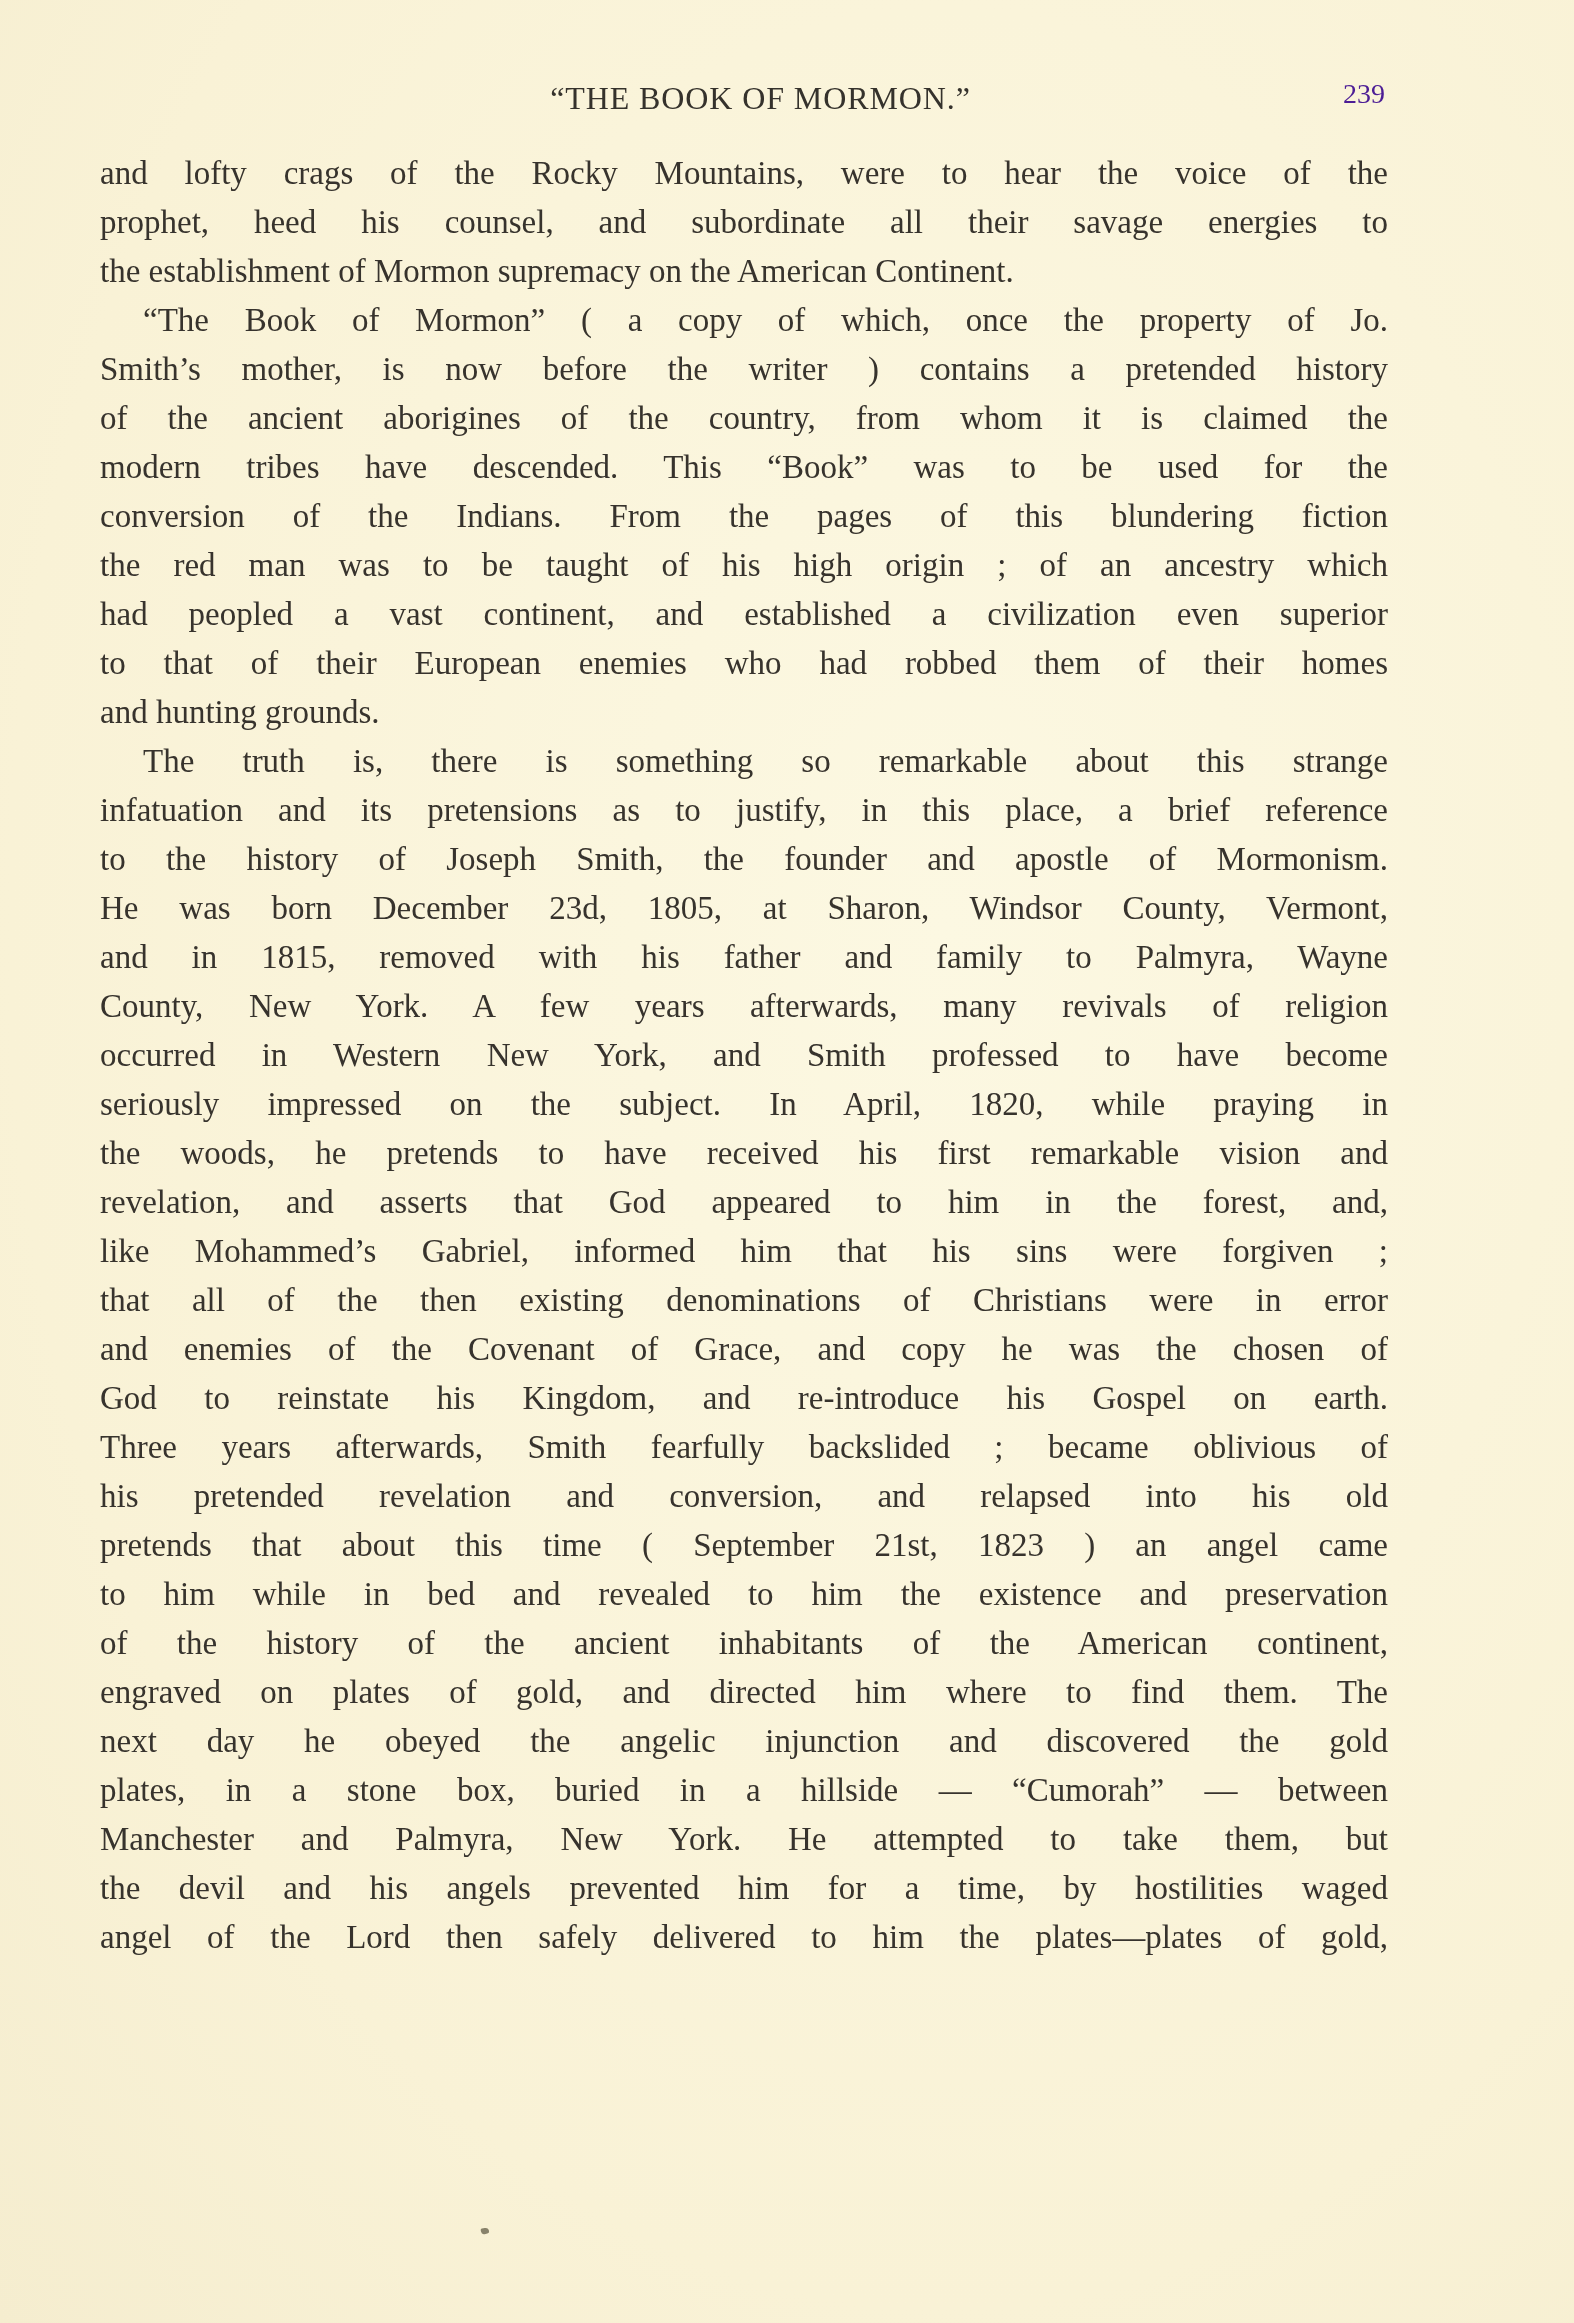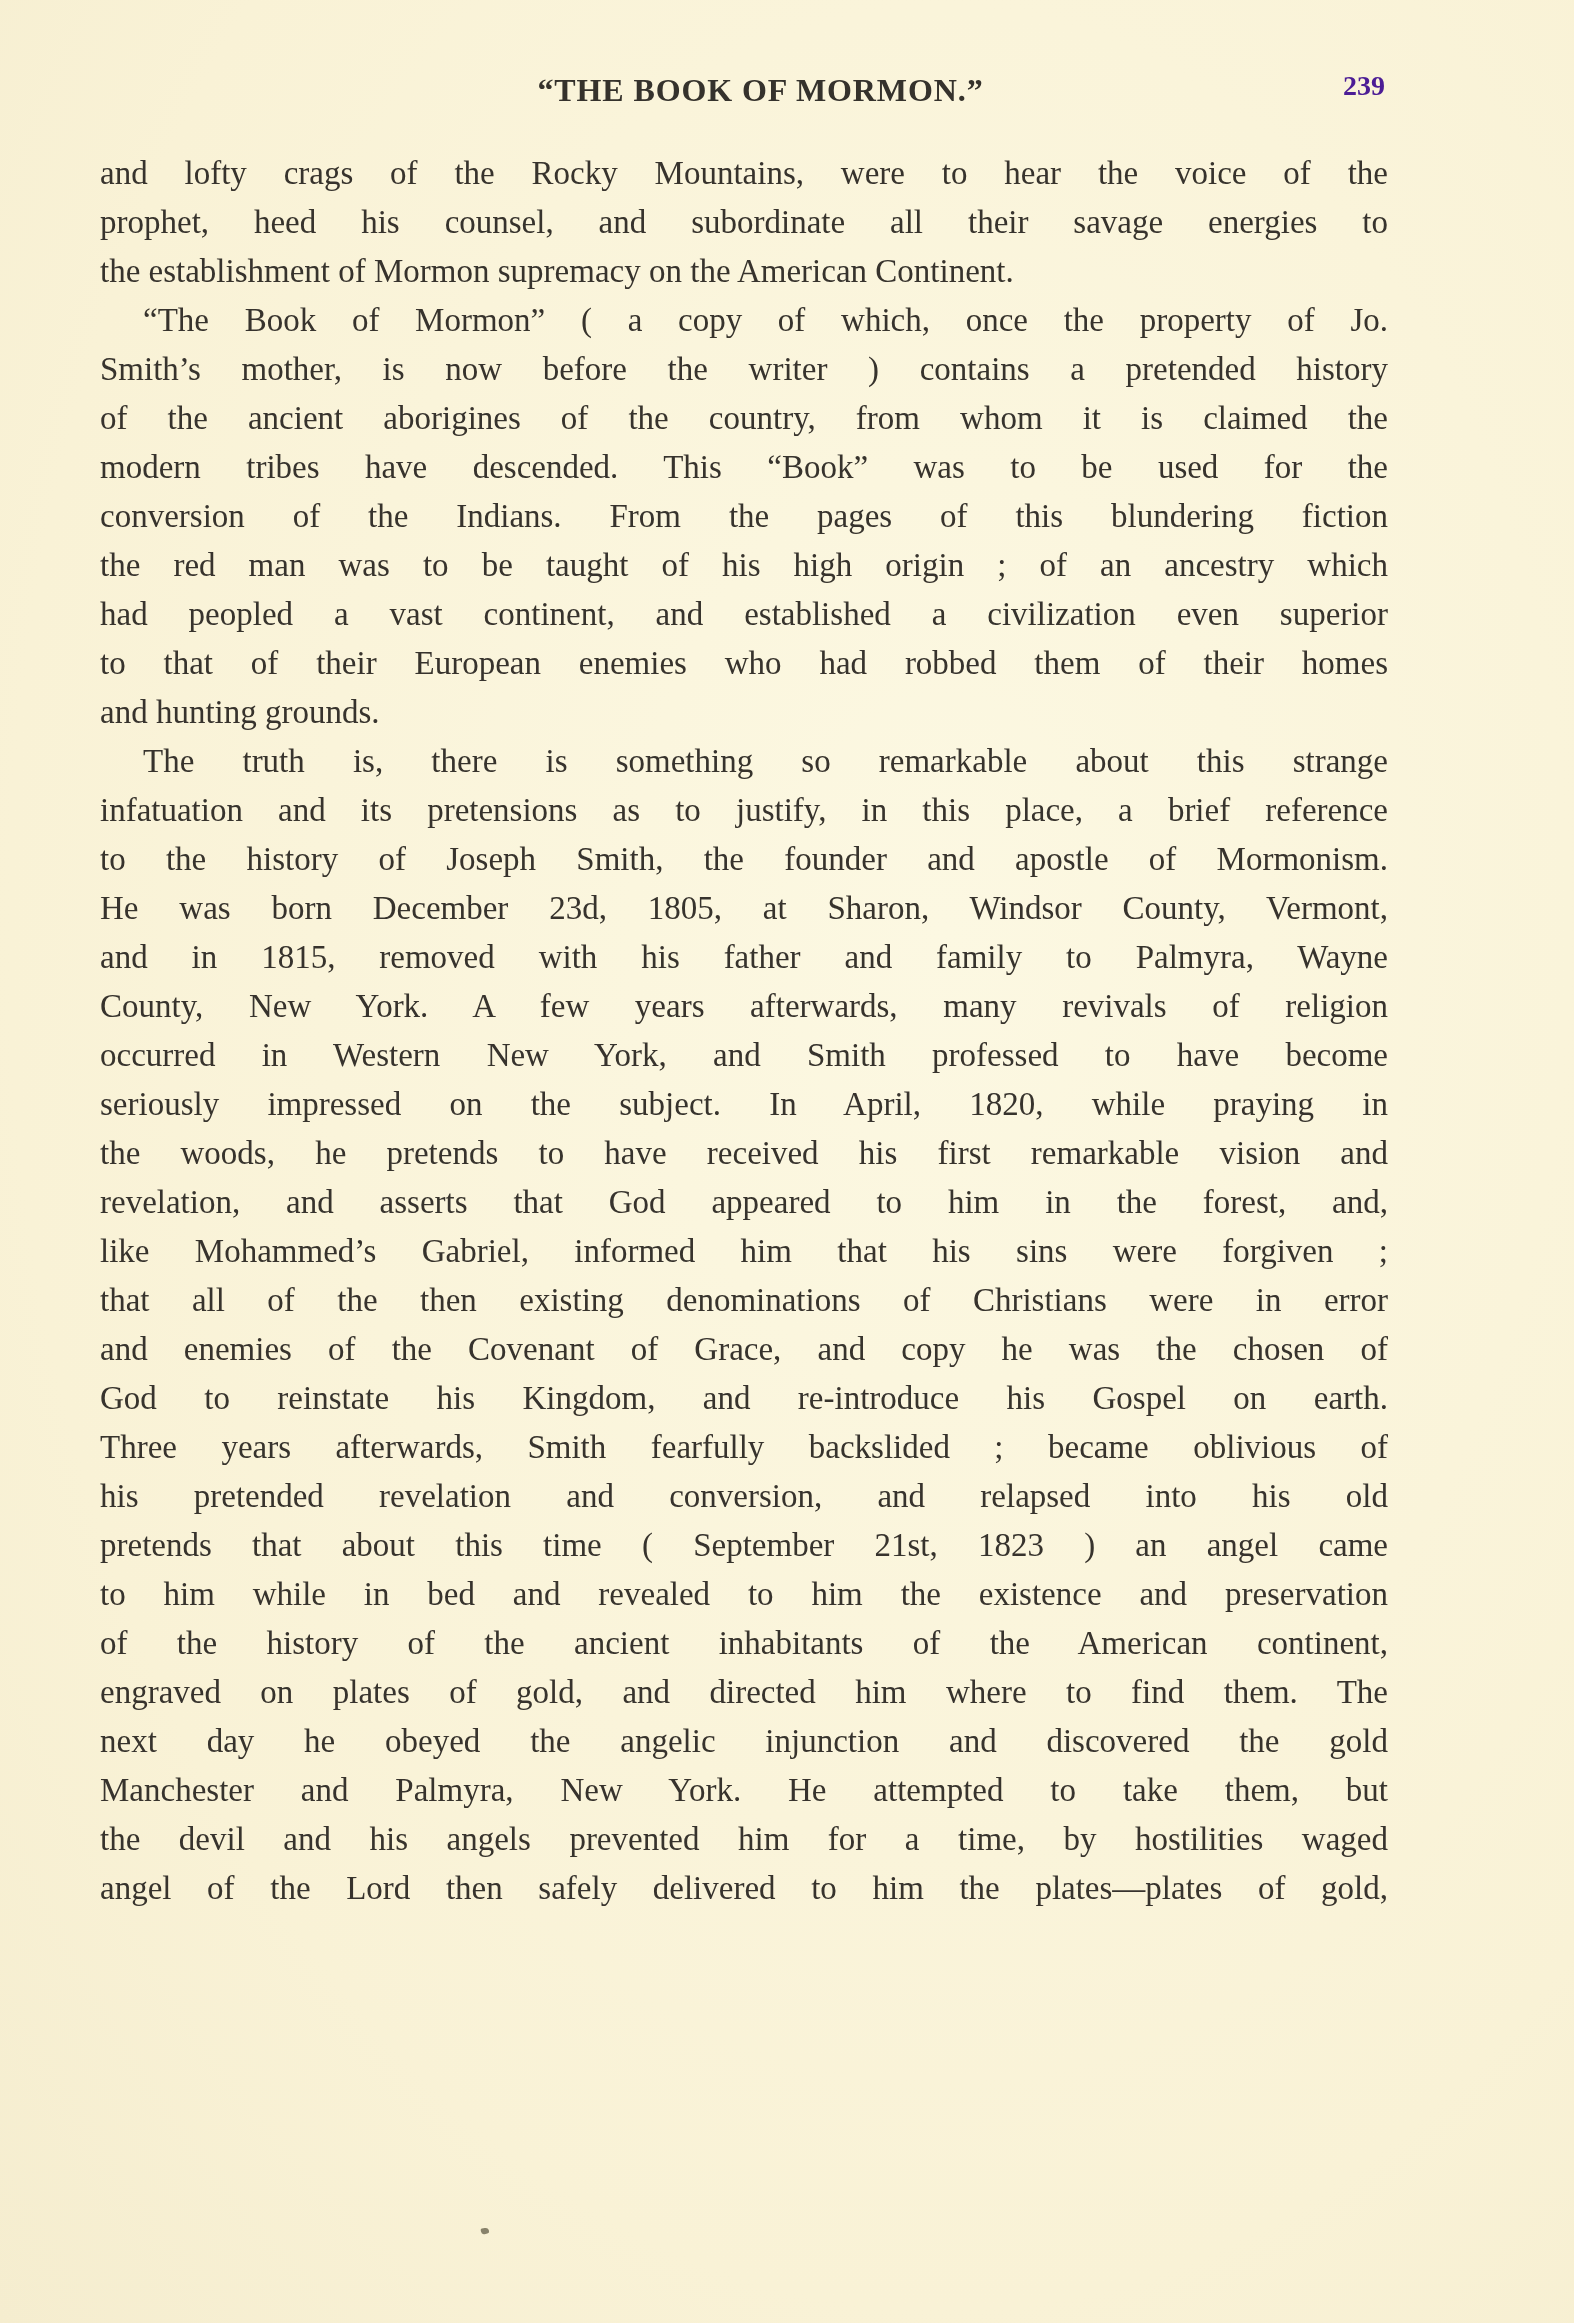--- a/index.html
+++ b/index.html
@@ -8,25 +8,24 @@
     height: 2323px;
     background: #faf4da;
     background-image: radial-gradient(ellipse at 60% 40%, #fcf8e2 0%, #f9f2d6 70%, #f5edcf 100%);
     position: relative;
     overflow: hidden;
     font-family: "DejaVu Serif", "Liberation Serif", serif;
     color: #3a3630;
   }
   .page-header {
     position: absolute;
-    top: 72px;
+    top: 80px;
     left: 100px;
     width: 1285px;
     height: 45px;
-    font-weight: bold;
   }
   .running-title {
     position: absolute;
     left: 0;
     right: 0;
     top: 0;
     text-align: center;
     font-family: "Liberation Serif", "DejaVu Serif", serif;
     font-size: 32px;
     letter-spacing: 0.9px;
@@ -107,19 +106,20 @@
   <span class="line">that all of the then existing denominations of Christians were in error</span>
   <span class="line">and enemies of the Covenant of Grace, and copy he was the chosen of</span>
   <span class="line">God to reinstate his Kingdom, and re-introduce his Gospel on earth.</span>
   <span class="line">Three years afterwards, Smith fearfully backslided ; became oblivious of</span>
   <span class="line">his pretended revelation and conversion, and relapsed into his old</span>
   <span class="line">pretends that about this time ( September 21st, 1823 ) an angel came</span>
   <span class="line">to him while in bed and revealed to him the existence and preservation</span>
   <span class="line">of the history of the ancient inhabitants of the American continent,</span>
   <span class="line">engraved on plates of gold, and directed him where to find them. The</span>
   <span class="line">next day he obeyed the angelic injunction and discovered the gold</span>
+  <span class="line">plates, in a stone box, buried in a hillside — “Cumorah” — between</span>
   <span class="line">Manchester and Palmyra, New York. He attempted to take them, but</span>
   <span class="line">the devil and his angels prevented him for a time, by hostilities waged</span>
   <span class="line">angel of the Lord then safely delivered to him the plates—plates of gold,</span>
 </div>
 
 <div class="speck"></div>
 
 
 </body></html>

